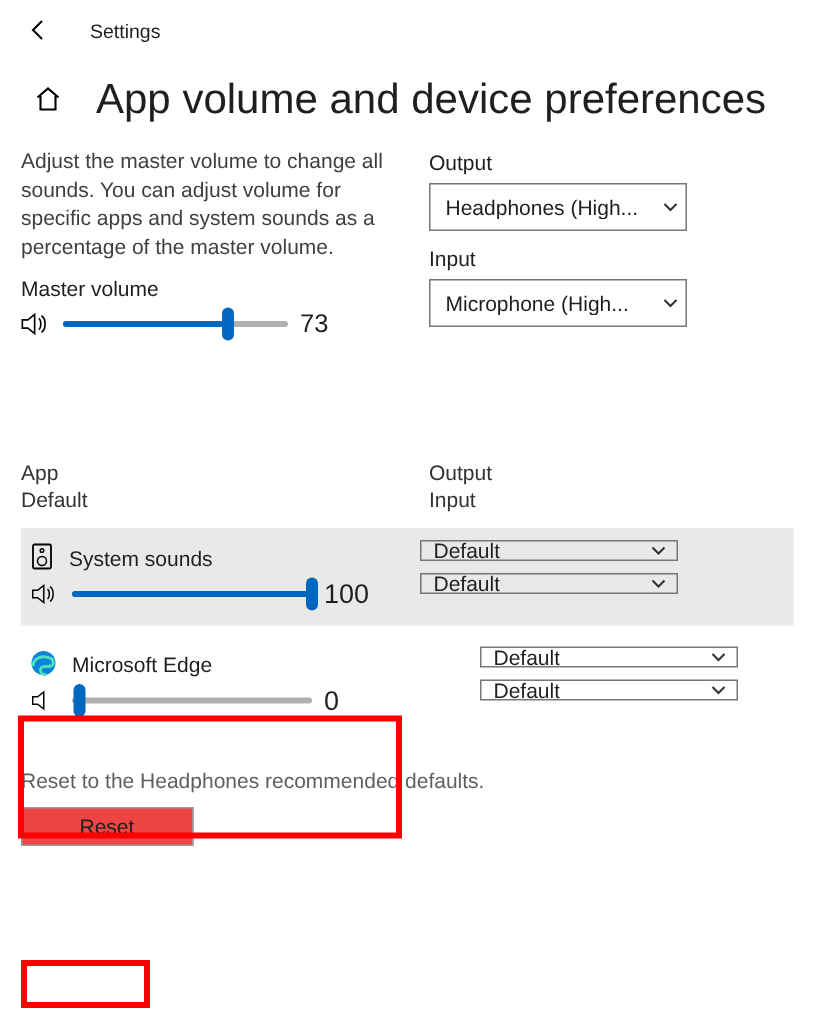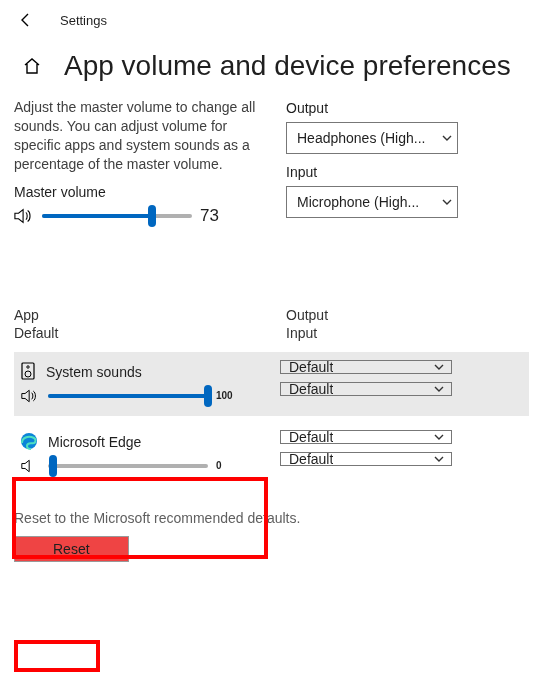--- a/index.html
+++ b/index.html
@@ -162,21 +162,21 @@
   }
   .app-slider .track {
     position:absolute; left:0; right:0; height:4px; background:#b0b0b0; border-radius:2px;
   }
   .app-slider .fill {
     position:absolute; left:0; height:4px; background:#0067c0; border-radius:2px;
   }
   .app-slider .thumb {
     position:absolute; width:8px; height:22px; background:#0067c0; border-radius:4px; top:-1px; transform:translateX(-50%);
   }
-  .app-val { font-size:10px; min-width:26px;font-weight:bold; }
+  .app-val { font-size:18px; min-width:26px; }
   .edge-highlight {
     border: 4px solid #ff0000;
     position:absolute;
     pointer-events:none;
   }
   .reset-area {
     margin-top: 24px;
   }
   .reset-desc {
     color:#5f5f5f; font-size:14px; margin-bottom:10px;
@@ -310,21 +310,21 @@
         <span class="sel-text">Default</span>
         <span>
             <svg width="12" height="12" viewBox="0 0 12 12">
               <path d="M2 4l4 4 4-4" fill="none" stroke="#333" stroke-width="1.4"></path>
             </svg>
           </span>
       </div>
     </div>
   </div>
 
-  <div class="app-row" style="margin-top:6px; position:relative;">
+  <div class="app-row" style="margin-top:6px; position:relative;gap:40px;">
     <div class="app-left" style="padding-left:6px;">
       <div class="app-name-row">
         <span>
           <svg width="18" height="18" viewBox="0 0 18 18">
               <circle cx="9" cy="9" r="8" fill="#0a84d8"></circle>
               <path d="M2 11c0-5 6-8 12-5 2 1 2 4 0 5-3 1-7-1-7 3 0 2 2 3 4 3" fill="none" stroke="#4fe0c1" stroke-width="2"></path>
             </svg>
         </span>
         <span>Microsoft Edge</span>
       </div>
@@ -356,19 +356,19 @@
         <span>
             <svg width="12" height="12" viewBox="0 0 12 12">
               <path d="M2 4l4 4 4-4" fill="none" stroke="#333" stroke-width="1.4"></path>
             </svg>
           </span>
       </div>
     </div>
   </div>
 
   <div class="reset-area">
-    <div class="reset-desc">Reset to the Microsoft recommended defaults.</div>
+    <div class="reset-desc">Reset to the Headphones recommended defaults.</div>
     <span class="reset-btn">Reset</span>
   </div>
 </div>
 
 <div class="edge-highlight" style="left:12px; top:477px; width:256px; height:82px;"></div>
 <div class="reset-highlight" style="left:14px; top:640px; width:86px; height:32px;"></div>
 
 </body></html>

